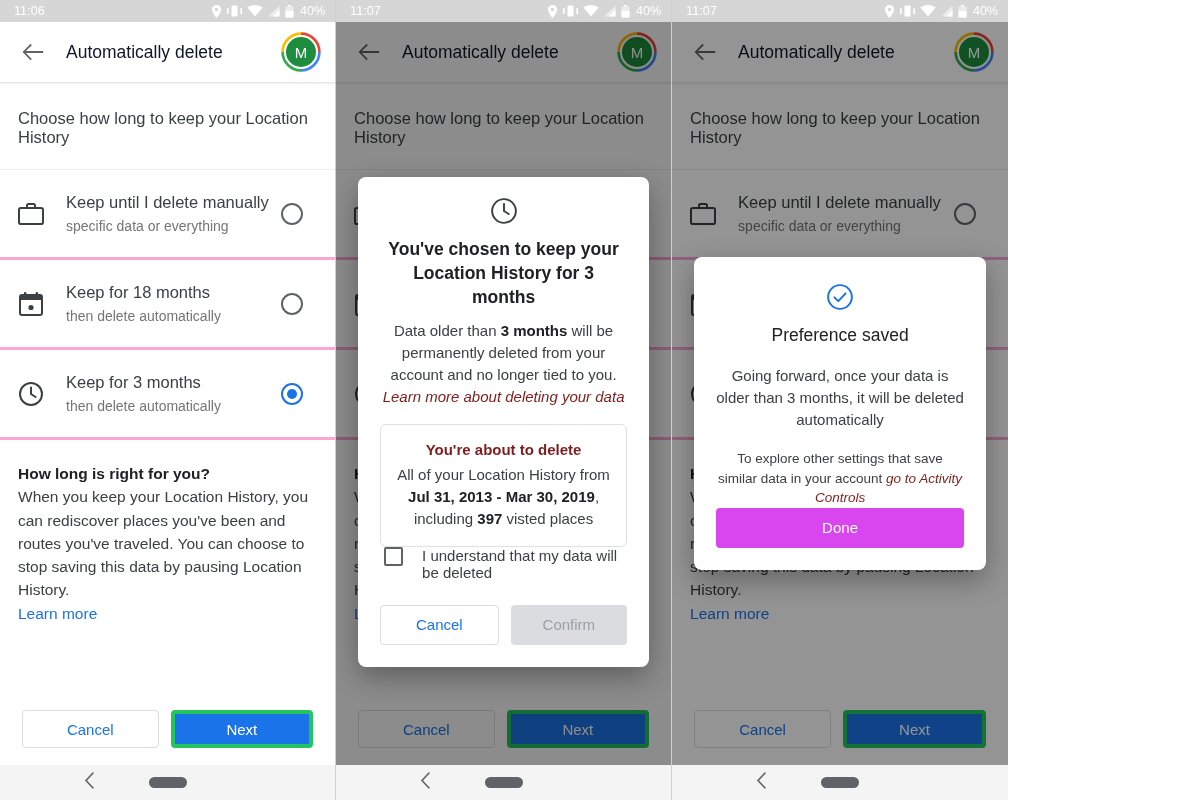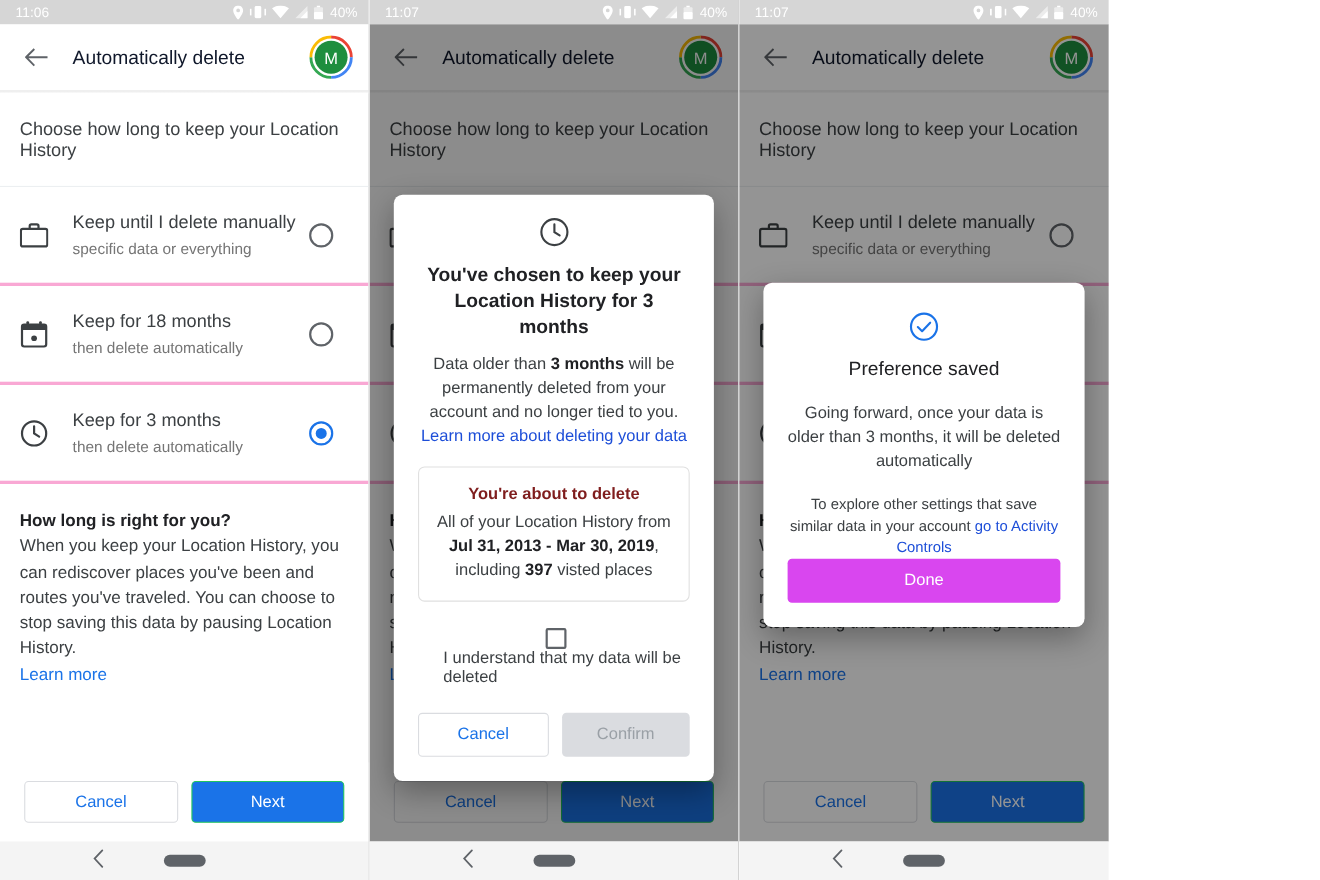--- a/index.html
+++ b/index.html
@@ -65,41 +65,41 @@
   .radio { width: 22px; height: 22px; border-radius: 50%; border: 2px solid #5f6368; flex: 0 0 22px; margin-right: 14px; }
   .radio.checked { border-color: #1a73e8; position: relative; }
   .radio.checked::after {
     content: ""; position: absolute; left: 4px; top: 4px;
     width: 10px; height: 10px; border-radius: 50%; background: #1a73e8;
   }
 
   .info { padding: 22px 18px 0 18px; }
   .info-title { font-size: 15.5px; color: #202124; font-weight: bold; line-height: 1.5; }
   .info-body { font-size: 15.5px; color: #3c4043; line-height: 1.5; }
-  .link { color: #1d4ed8; cursor: pointer; }
+  .link { color: #7f1d1d; cursor: pointer; font-style: italic; }
   .info-link { font-size: 15.5px; color: #1a73e8; line-height: 1.5; display: inline-block; }
 
   
   .bottombar {
     position: absolute; left: 0; right: 0; bottom: 35px;
     height: 72px; background: #ffffff;
     display: flex; align-items: center; gap: 12px;
     padding: 0 22px;
     z-index: 45;
   }
   .btn {
     height: 38px; border-radius: 4px;
     display: flex; align-items: center; justify-content: center;
     font-size: 15px; cursor: pointer;
   }
   .btn-cancel {
     flex: 1 1 0; background: #ffffff; border: 1px solid #dadce0; color: #1a73e8;
   }
   .btn-next {
-    flex: 1 1 0; background: #1a73e8; border: 1px solid #22c55e; color: #ffffff;
+    flex: 1 1 0; background: #1a73e8; border: 4px solid #22c55e; color: #ffffff;
   }
 
   
   .navbar {
     position: absolute; left: 0; right: 0; bottom: 0;
     height: 35px; background: #f4f4f4;
     display: flex; align-items: center; z-index: 70;
   }
   .nav-back { position: absolute; left: 84px; }
   .nav-pill {
@@ -134,21 +134,21 @@
     line-height: 1.45; margin-top: 11px;
   }
   .dlg-body b { font-weight: bold; color: #202124; }
   .warn-box {
     border: 1px solid #e0e0e0; border-radius: 6px;
     padding: 14px 14px 16px 14px; margin-top: 17px; text-align: center;
   }
   .warn-head { color: #7f1d1d; font-size: 15px; font-weight: bold; line-height: 1.4; }
   .warn-body { font-size: 15px; color: #3c4043; line-height: 1.45; margin-top: 4px; }
   .warn-body b { font-weight: bold; color: #202124; }
-  .check-row { display: flex; align-items: center; margin-top: 24px; padding-left: 4px; flex-direction: column; }
+  .check-row { display: flex; align-items: flex-start; padding-left: 4px; }
   .checkbox {
     width: 19px; height: 19px; border: 2px solid #5f6368; border-radius: 2px; flex: 0 0 19px;
   }
   .check-label { font-size: 15px; color: #3c4043; margin-left: 19px; }
   .dlg-actions { display: flex; gap: 12px; margin-top: 24px; }
   .btn-outline {
     flex: 1 1 0; height: 40px; border: 1px solid #dadce0; background: #fff;
     color: #1a73e8; border-radius: 4px; display: flex; align-items: center; justify-content: center;
     font-size: 15px;
   }

